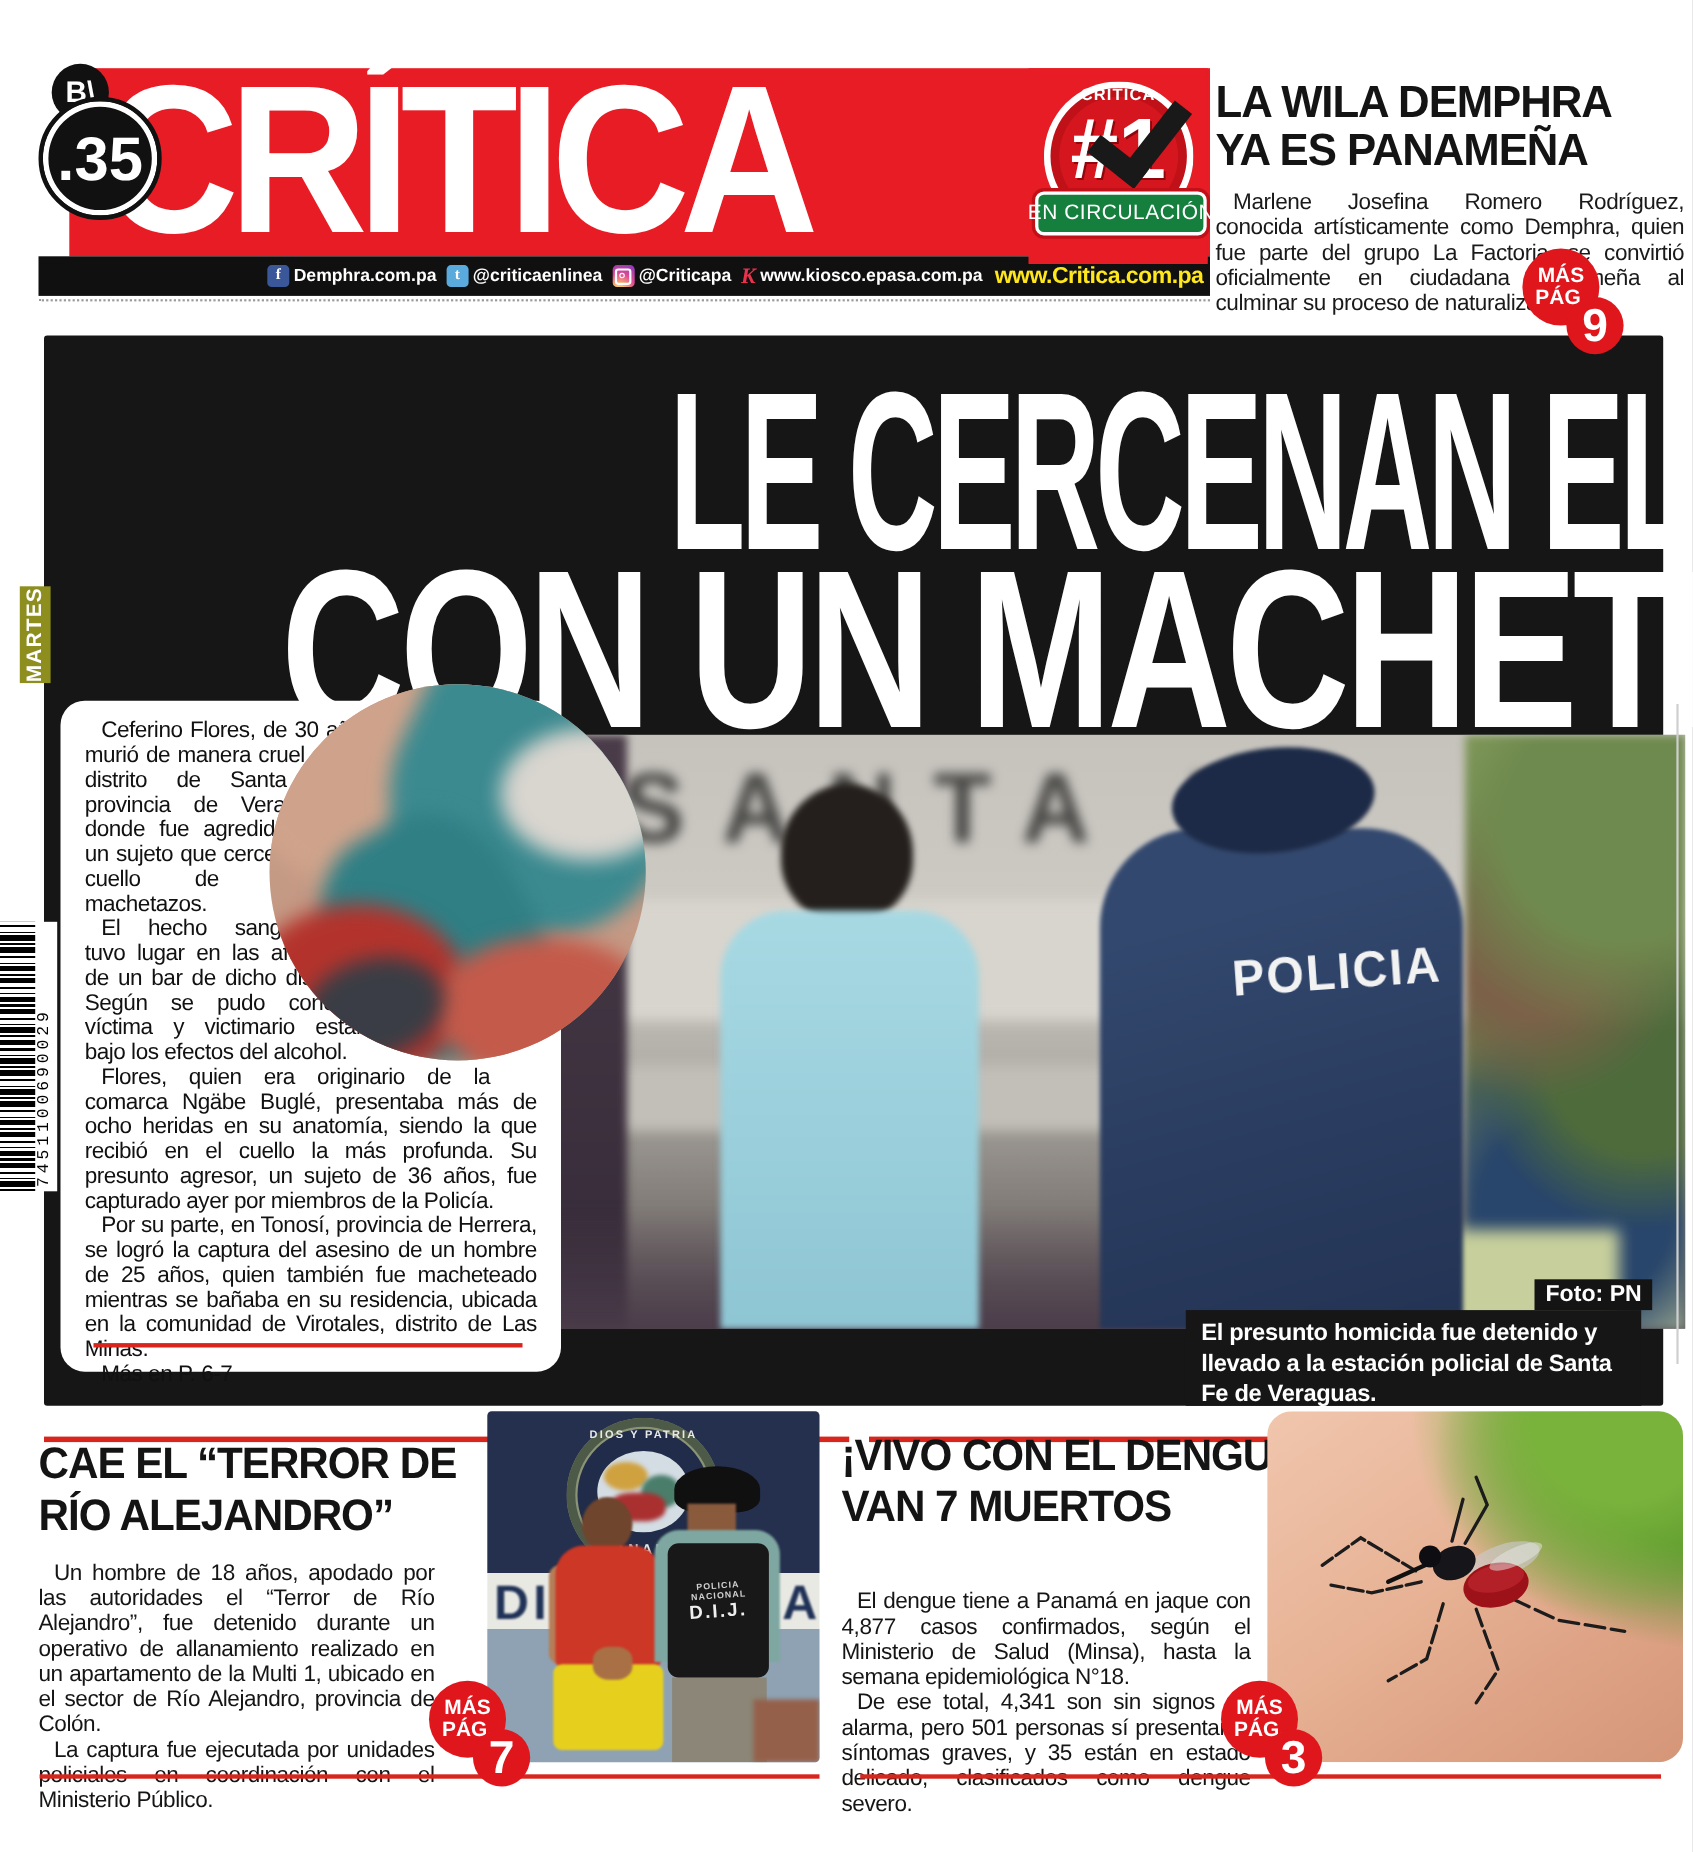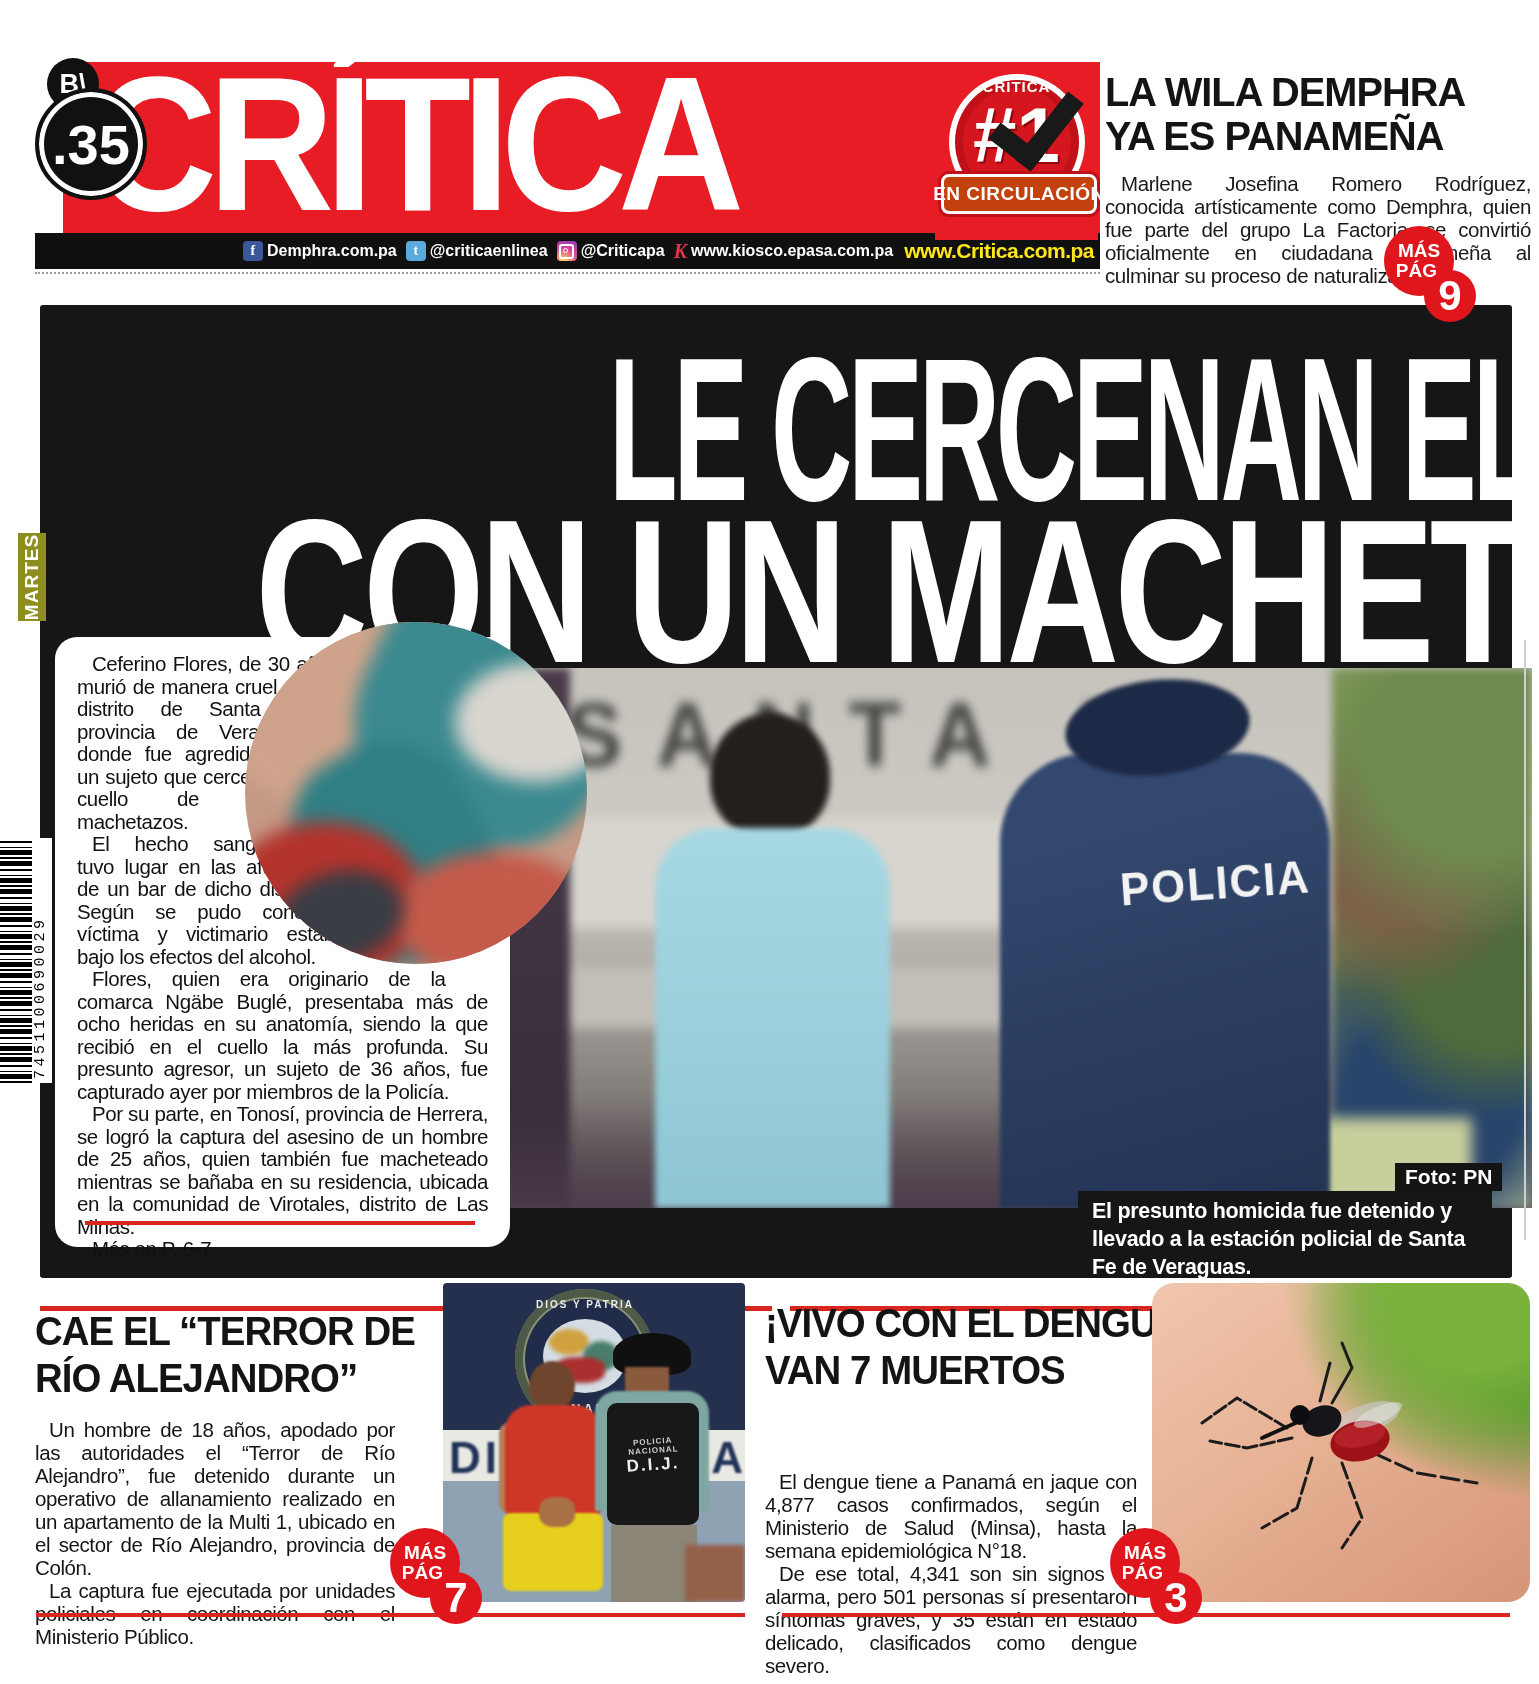--- a/index.html
+++ b/index.html
@@ -39,23 +39,23 @@
   .circ-brand{position:absolute;left:0;top:16px;width:100%;text-align:center;color:#fff;
     font-weight:900;font-size:15px;letter-spacing:1px;}
   .circ-one{position:absolute;left:0;top:28px;width:100%;text-align:center;color:#fff;
     font-weight:900;font-size:78px;text-shadow:2px 2px 0 #90060c;}
   .circ-check{
     position:absolute;left:74px;top:16px;width:34px;height:66px;
     border-right:20px solid #191919;border-bottom:20px solid #191919;
     transform:rotate(38deg);z-index:3;
   }
   .circ-label{
-    position:absolute;left:6px;top:112px;width:150px;height:34px;background:#c2410c;
+    position:absolute;left:6px;top:112px;width:150px;height:34px;background:#15803d;
     border:3px solid #fff;border-radius:8px;box-shadow:0 0 0 3px #c01118;
-    color:#fff;font-weight:700;font-size:19px;display:flex;align-items:center;justify-content:center;
+    color:#fff;font-weight:400;font-size:19px;display:flex;align-items:center;justify-content:center;
     letter-spacing:0.5px;z-index:4;white-space:nowrap;
   }
 
   
   .datebar{left:35px;top:233px;width:1065px;height:36px;background:#101010;display:flex;
     align-items:center;color:#fff;}
   .dateline{margin-left:10px;white-space:nowrap;}
   .dateline .d1{font-weight:900;font-size:20px;}
   .dateline .d2{font-weight:400;font-size:18px;color:#e8e8e8;letter-spacing:-0.5px;}
   .socials{display:flex;align-items:center;margin-left:auto;margin-right:6px;gap:9px;white-space:nowrap;}
@@ -158,21 +158,21 @@
   .redline{height:5px;background:#d8251d;}
 
   
   .bstory h2{margin:0;color:#141414;font-size:40px;line-height:47px;font-weight:900;
     letter-spacing:-1px;transform:scaleX(0.96);transform-origin:left top;white-space:nowrap;}
   .bstory .body{margin-top:16px;font-size:20.5px;line-height:23px;color:#151515;text-align:justify;
     text-indent:14px;letter-spacing:-0.4px;}
   .bstory .body p{margin:0;}
   .terror{left:35px;top:1308px;width:360px;}
   .dengue{left:765px;top:1300px;width:372px;}
-  .dengue .body{margin-top:76px;}
+  .dengue .body{margin-top:50px;}
 
   
   .photo-dij{left:443px;top:1283px;width:302px;height:319px;border-radius:4px;overflow:hidden;
     background:linear-gradient(180deg,#25304e 0 46%, #e9e9e4 46% 62%, #8ea2b4 62% 100%);}
   .dij-emblem{position:absolute;left:72px;top:6px;width:140px;height:140px;border-radius:50%;
     background:#202c49;box-shadow:inset 0 0 0 8px #4e5a48, inset 0 0 0 10px #8a9375;}
   .dij-inner{position:absolute;left:28px;top:30px;width:84px;height:74px;border-radius:50%;
     background:#d4dde4;overflow:hidden;}
   .dij-inner .g1{position:absolute;left:6px;top:10px;width:40px;height:26px;background:#d0a13f;border-radius:50%;filter:blur(2px);}
   .dij-inner .g2{position:absolute;left:40px;top:22px;width:36px;height:30px;background:#4a7e6b;border-radius:50%;filter:blur(2px);}

